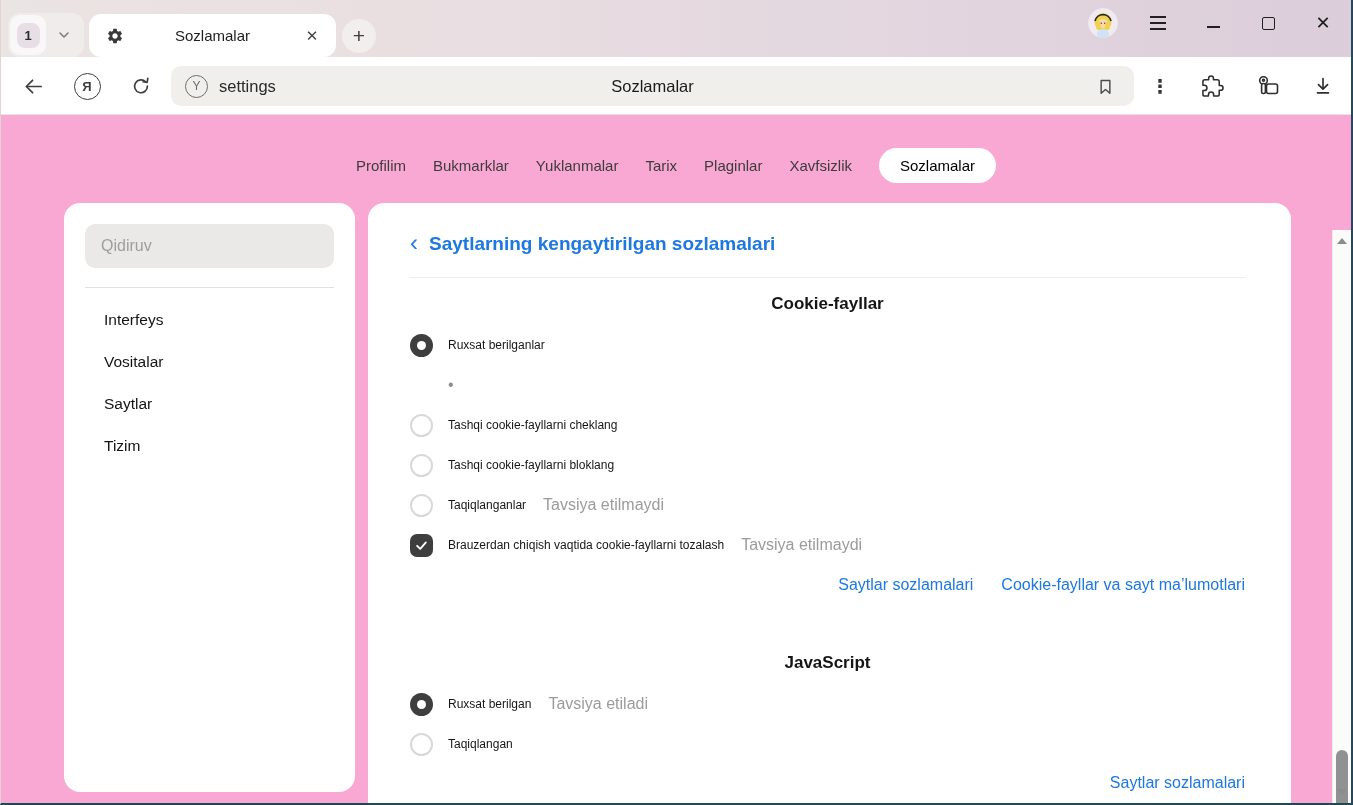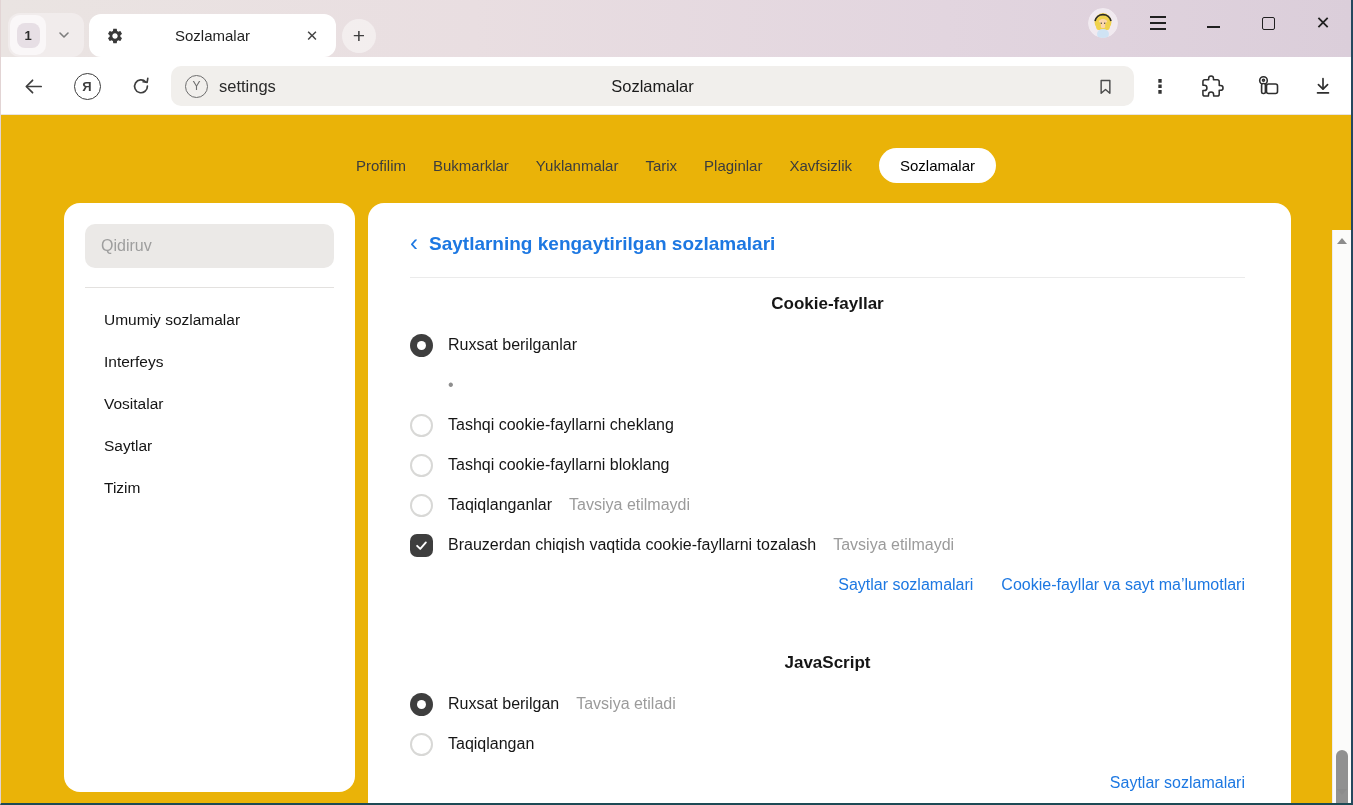--- a/index.html
+++ b/index.html
@@ -40,21 +40,21 @@
     font-size:13px; font-weight:bold; color:#3c3c3c; }
   .address-bar { position:absolute; left:170px; top:9px; width:963px; height:40px; background:#f1efec; border-radius:10px;
     display:flex; align-items:center; padding:0 14px; cursor:text; }
   .protect-icon { width:23px; height:23px; border:1.7px solid #6e6e6e; border-radius:50%; display:flex; align-items:center; justify-content:center;
     font-size:12px; color:#6e6e6e; flex-shrink:0; }
   .url-text { margin-left:11px; font-size:16.5px; color:#2a2a2a; z-index:2; }
   .ab-title { position:absolute; left:0; right:0; text-align:center; font-size:16.5px; color:#1b1b1b; pointer-events:none; }
   .bookmark-btn { margin-left:auto; width:30px; height:30px; display:flex; align-items:center; justify-content:center; cursor:pointer; z-index:2; }
 
   
-  .content { position:absolute; top:115px; left:0; right:0; bottom:0; background:#eab308; }
+  .content { position:absolute; top:115px; left:0; right:0; bottom:0; background:#f9a8d4; }
   .nav-tabs { position:absolute; top:33px; left:0; width:100%; display:flex; justify-content:center; align-items:center; gap:27px; }
   .nav-tab { font-size:15px; color:#3c3c3c; padding:9px 0; cursor:pointer; white-space:nowrap; }
   .nav-tab.active { background:#fff; border-radius:19px; padding:9px 21px; color:#000; }
 
   .sidebar { position:absolute; left:63px; top:88px; width:291px; height:589px; background:#fff; border-radius:16px; }
   .search-input { display:block; margin:21px 21px 0; width:249px; height:44px; background:#ebe9e7; border:none; border-radius:10px;
     padding:0 16px; font-size:16px; color:#333; font-family:inherit; outline:none; }
   .search-input::placeholder { color:#9e9e9e; }
   .sb-divider { margin:19px 21px 0; height:1px; background:#e3e1df; }
   .sb-items { margin-top:11px; }
@@ -62,21 +62,21 @@
 
   .main { position:absolute; left:367px; top:88px; width:923px; height:calc(100% - 88px + 20px); background:#fff;
     border-radius:16px 16px 0 0; padding:0 46px 0 42px; }
   .back-row { margin-top:30px; display:flex; align-items:center; gap:11px; cursor:pointer; }
   .back-chevron { font-size:24px; color:#1d78e2; line-height:20px; margin-top:-3px; }
   .back-title { font-size:19px; font-weight:bold; color:#1d78e2; }
   .main-divider { margin-top:22px; height:1px; background:#ebebeb; }
   .section-title { margin-top:16px; font-size:17px; font-weight:bold; color:#151515; height:22px;text-align:center; }
   .first-gap { margin-top:9px; }
   .option-row { display:flex; align-items:center; gap:15px; height:40px; cursor:pointer; }
-  .option-label { font-size:16px; color:#161616; }
+  .option-label { font-size:12px; color:#161616; }
   .option-hint { font-size:16px; color:#9b9b9b; margin-left:2px; }
   .note-row { padding-left:38px; height:40px; display:flex; align-items:center; gap:7px; font-size:16px; color:#8e8e8e; }
   .radio { width:23px; height:23px; border-radius:50%; border:2px solid #d8d8d6; background:#fff; flex-shrink:0; position:relative; }
   .radio.checked { border:none; background:#3e3e3e; }
   .radio.checked::after { content:''; position:absolute; width:9px; height:9px; border-radius:50%; background:#fff; top:7px; left:7px; }
   .checkbox { width:23px; height:23px; border-radius:7px; background:#3e3e3e; flex-shrink:0; display:flex; align-items:center; justify-content:center; }
   .links-row { display:flex; gap:28px; margin-top:8px; height:24px; align-items:center;justify-content:flex-end; }
   .link { font-size:16px; color:#1d78e2; cursor:pointer; white-space:nowrap; }
   .js-section-title { margin-top:56px; }
   .js-link-row { margin-top:7px; }
@@ -210,21 +210,20 @@
       <div class="nav-tab">Tarix</div>
       <div class="nav-tab">Plaginlar</div>
       <div class="nav-tab">Xavfsizlik</div>
       <div class="nav-tab active">Sozlamalar</div>
     </div>
 
     <div class="sidebar">
       <input class="search-input" type="text" placeholder="Qidiruv" style="">
       <div class="sb-divider"></div>
       <div class="sb-items">
-        <div class="sb-item">Umumiy sozlamalar</div>
         <div class="sb-item">Interfeys</div>
         <div class="sb-item">Vositalar</div>
         <div class="sb-item">Saytlar</div>
         <div class="sb-item">Tizim</div>
       </div>
     </div>
 
     <div class="main">
 
       <div class="back-row">

